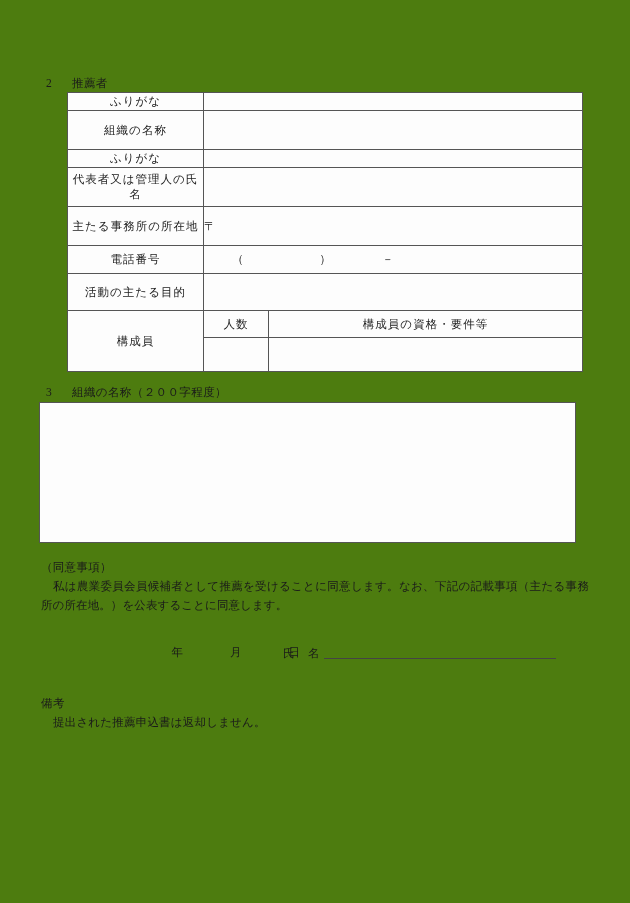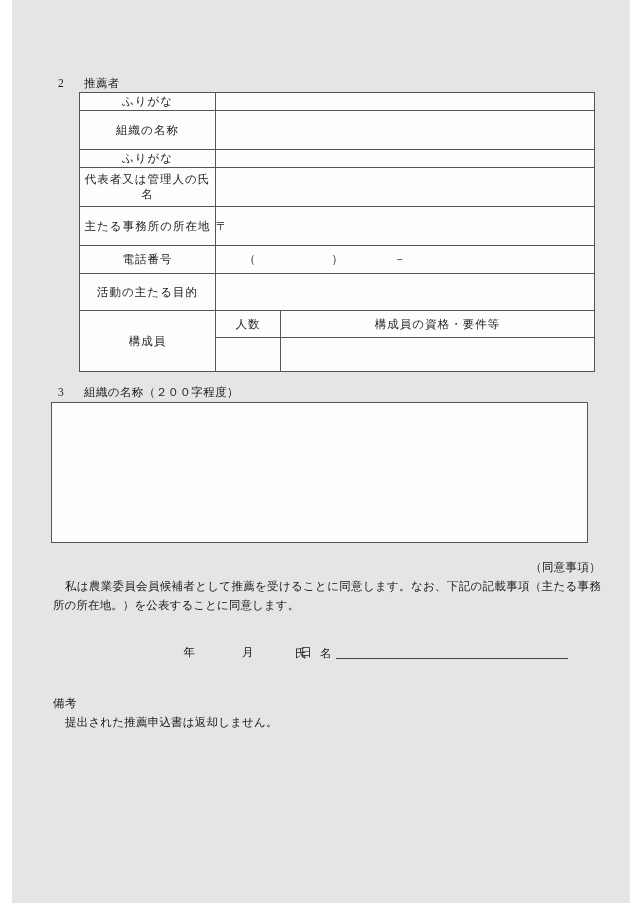--- a/index.html
+++ b/index.html
@@ -13,22 +13,21 @@
     font-family: "Liberation Serif", "DejaVu Serif", serif;
     color: #1a1a1a;
     position: relative;
     overflow: hidden;
     -webkit-font-smoothing: antialiased;
   }
 
   .page {
     position: absolute;
     inset: 0;
-    background: #e5e5e5;
-    margin-left: 12px;
+    background: #4d7c0f;
   }
 
   
   .section-heading {
     position: absolute;
     font-size: 11.5px;
     letter-spacing: 0.4px;
     white-space: nowrap;
     color: #1a1a1a;
   }
@@ -116,21 +115,20 @@
     position: absolute;
     left: 41px;
     top: 558px;
     width: 548px;
     font-size: 11.5px;
     line-height: 19px;
   }
   #consent-title {
     display: block;
     letter-spacing: 0.3px;
-    text-align: right;
   }
   #consent-body {
     display: block;
     text-indent: 12px;
     letter-spacing: 0.1px;
     text-align: justify;
   }
 
   
   #date-line {

